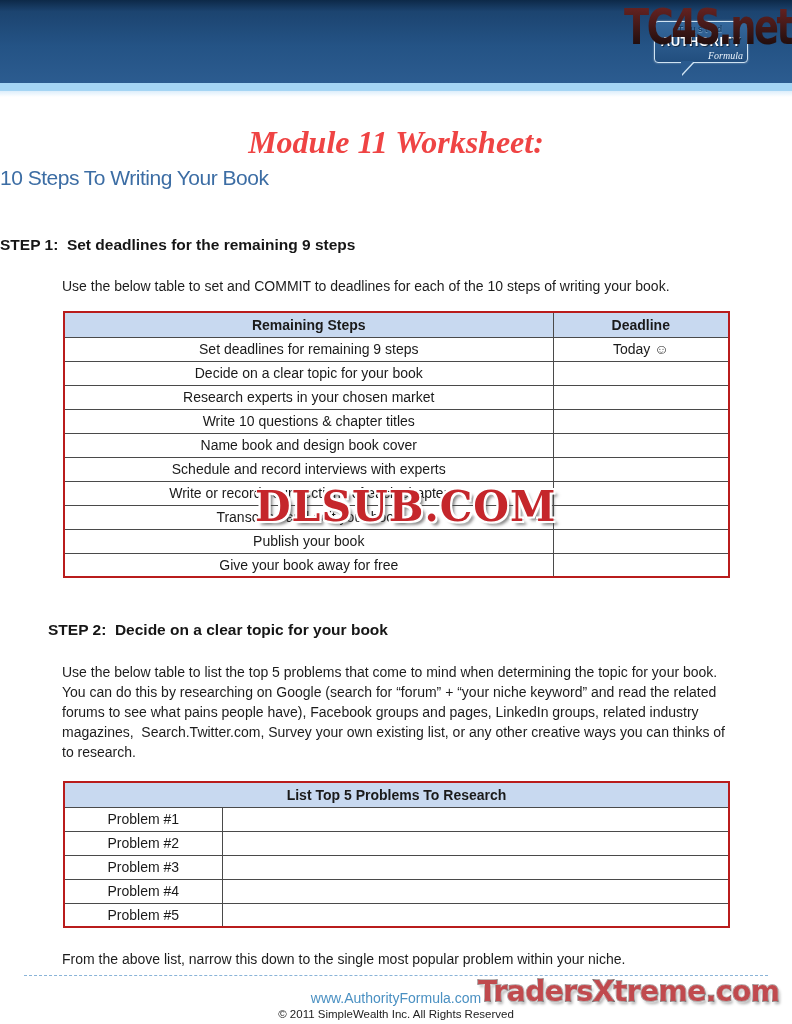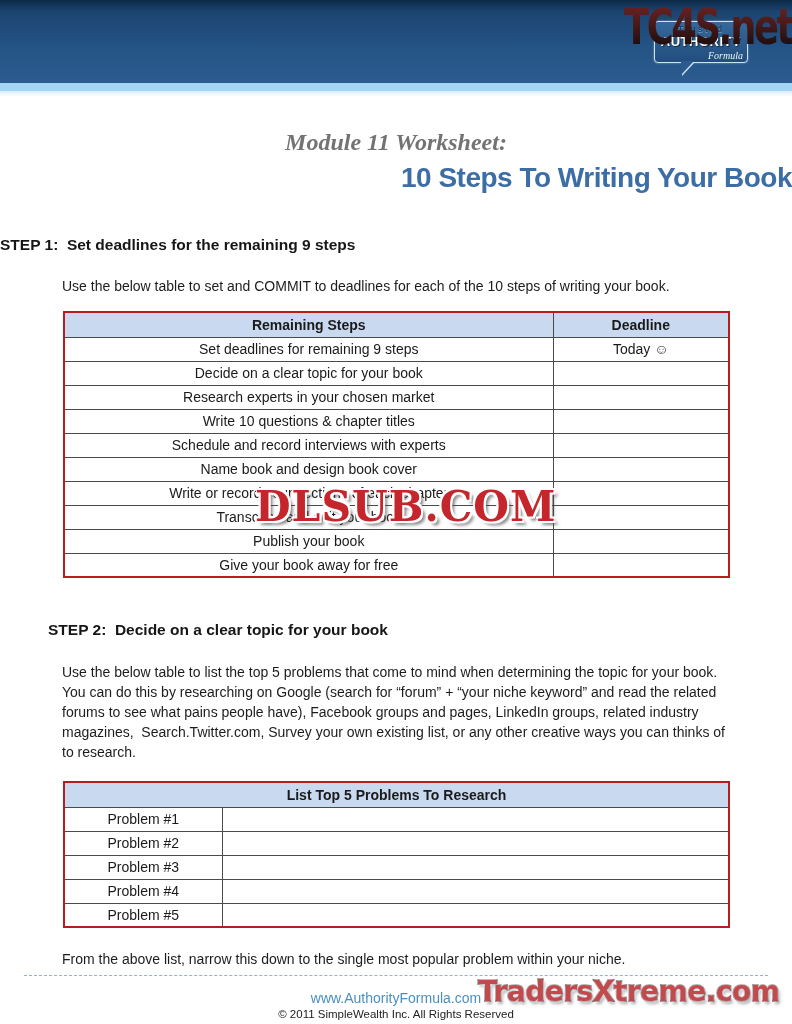--- a/index.html
+++ b/index.html
@@ -40,24 +40,24 @@
   .logo-trusted { font-size:9px; font-weight:bold; letter-spacing:2px; color:#16406b;
     text-shadow:0 1px 1px rgba(190,215,235,.55); text-align:center; }
   .logo-authority { font-size:13px; font-weight:bold; color:#ffffff; letter-spacing:.5px;
     text-shadow:1px 1px 1px rgba(0,0,0,.55); text-align:center; margin-top:0px; }
   .logo-formula { font-size:10px; font-style:italic; color:#eaf3fb; text-align:right;
     font-family:"Liberation Serif", serif; margin-top:1px; }
 
   
   .title1 {
     margin-top:28px; text-align:center; font-family:"Liberation Serif", serif;
-    font-style:italic; font-weight:bold; font-size:24px; line-height:34px; color:#737373;
+    font-style:italic; font-weight:bold; font-size:32px; line-height:34px; color:#ef4444;
   }
   .title2 {
-    text-align:right; font-weight:bold; font-size:28px; line-height:38px;
+    text-align:left; font-weight:normal; font-size:21px; line-height:38px;
     letter-spacing:-0.5px; color:#3c6da4;
   }
 
   .step-heading {
     text-align:left; font-weight:bold; font-size:15.5px; line-height:19px; color:#161616;
   }
   .step1-heading { margin-top:38px; }
   .step2-heading { margin-top:42px;padding-left:48px; }
 
   .para { margin:0 62px; font-size:14px; line-height:20px; color:#1c1c1c; }
@@ -149,25 +149,25 @@
   </tr>
   <tr>
     <td>Research experts in your chosen market</td>
     <td></td>
   </tr>
   <tr>
     <td>Write 10 questions &amp; chapter titles</td>
     <td></td>
   </tr>
   <tr>
+    <td>Name book and design book cover</td>
+    <td></td>
+  </tr>
+  <tr>
     <td>Schedule and record interviews with experts</td>
-    <td></td>
-  </tr>
-  <tr>
-    <td>Name book and design book cover</td>
     <td></td>
   </tr>
   <tr>
     <td>Write or record your sections of each chapter</td>
     <td></td>
   </tr>
   <tr>
     <td>Transcribe and edit your book</td>
     <td></td>
   </tr>

